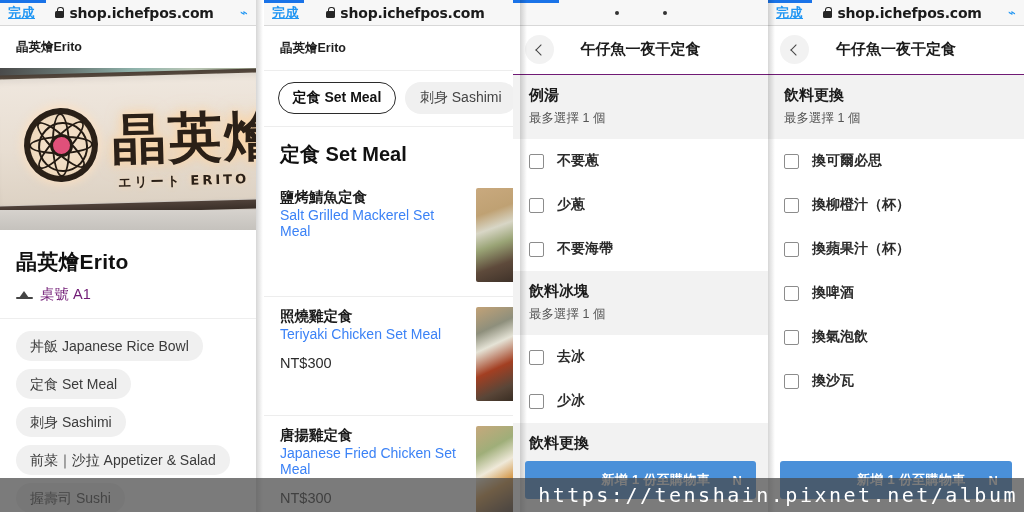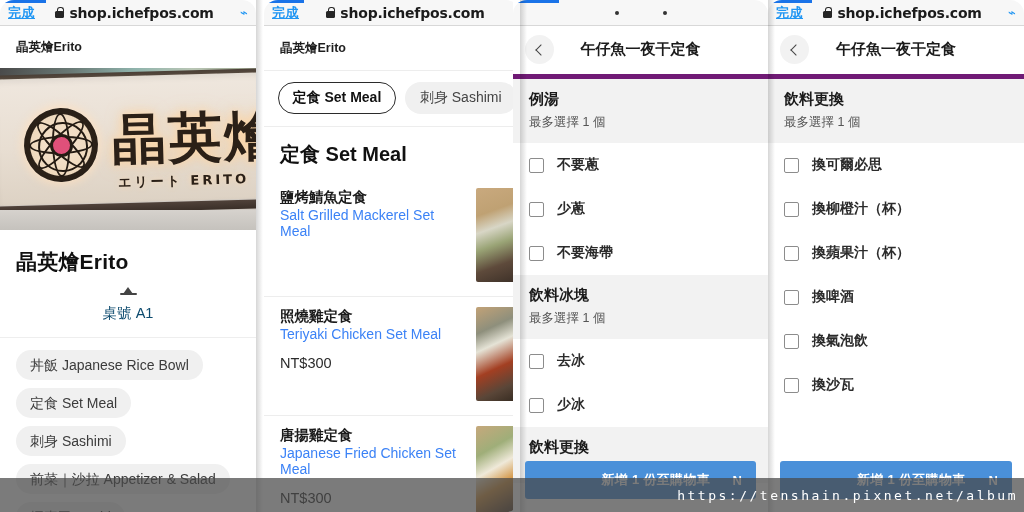--- a/index.html
+++ b/index.html
@@ -22,21 +22,20 @@
     top: 0;
     height: 512px;
     background: #ffffff;
     overflow: hidden;
   }
   .panel-inner {
     position: relative;
     width: 100%; height: 100%;
     background: #fff;
     overflow: hidden;
-    border-radius: 14px;
   }
 
   
   .chrome {
     position: relative;
     height: 26px;
     background: #f7f7f7;
     border-bottom: 1px solid #d8d8d8;
     display: flex;
     align-items: center;
@@ -197,23 +196,22 @@
     padding: 18px 16px 0;
     font-size: 21px;
     font-weight: 700;
     color: #111;
     letter-spacing: .2px;
   }
   .p1-table {
     padding: 9px 16px 14px;
     display: flex; align-items: center; gap: 7px;
     font-size: 14.5px;
-    color: #0c4a6e;
+    color: #701a75;
     border-bottom: 1px solid #eee;
-    flex-direction: column;
   }
   .table-icon { width: 17px; height: 12px; position: relative; flex:none; }
   .table-icon::before {
     content:""; position:absolute; left:0; bottom:2px; width:17px; height:2px;
     background:#444; border-radius:1px;
   }
   .table-icon::after {
     content:""; position:absolute; left:3px; bottom:3px;
     width:0; height:0;
     border-left:5.5px solid transparent;
@@ -281,21 +279,21 @@
   }
   .t-a { background: linear-gradient(160deg,#c9a97e 0%, #bfa173 26%, #d8d6c6 42%, #9aa476 58%, #5e4a3b 78%, #3b2f27 100%); }
   .t-b { background: linear-gradient(155deg,#c2a277 0%, #8e8f7c 24%, #e5e3d6 40%, #a33f22 62%, #5a4638 82%, #33291f 100%); }
   .t-c { background: linear-gradient(150deg,#c6a87c 0%, #9fae79 26%, #efe9d9 44%, #d2923f 62%, #6a4e34 84%, #2f251d 100%); }
 
   
   .sheet-head {
     display: flex; align-items: center;
     padding: 9px 12px 10px;
     background: #fff;
-    border-bottom: 5px solid #701a75;
+    border-bottom: 1px solid #701a75;
     position: relative;
   }
   .back-btn {
     width: 29px; height: 29px; border-radius: 50%;
     background: #f2f2f2;
     display: flex; align-items: center; justify-content: center;
     flex: none;
   }
   .back-chev {
     width: 8px; height: 8px;
@@ -352,21 +350,21 @@
     left: 0; bottom: 0; width: 1024px; height: 34px;
     background: rgba(72,72,72,.72);
     z-index: 40;
   }
   .watermark {
     position: absolute;
     left: 0; bottom: 0; width: 1024px; height: 34px;
     display: flex; align-items: center; justify-content: flex-end;
     padding-right: 6px;
     font-family: "DejaVu Sans Mono", monospace;
-    font-size: 13px;
+    font-size: 20px;
     letter-spacing: 2.5px;
     color: #ffffff;
     z-index: 41;
     white-space: nowrap;
   }
   .edge-shadow {
     position:absolute; top:0; bottom:0; width: 7px;
     background: linear-gradient(90deg, rgba(0,0,0,.16), rgba(0,0,0,0));
     z-index: 5; pointer-events:none;
   }

